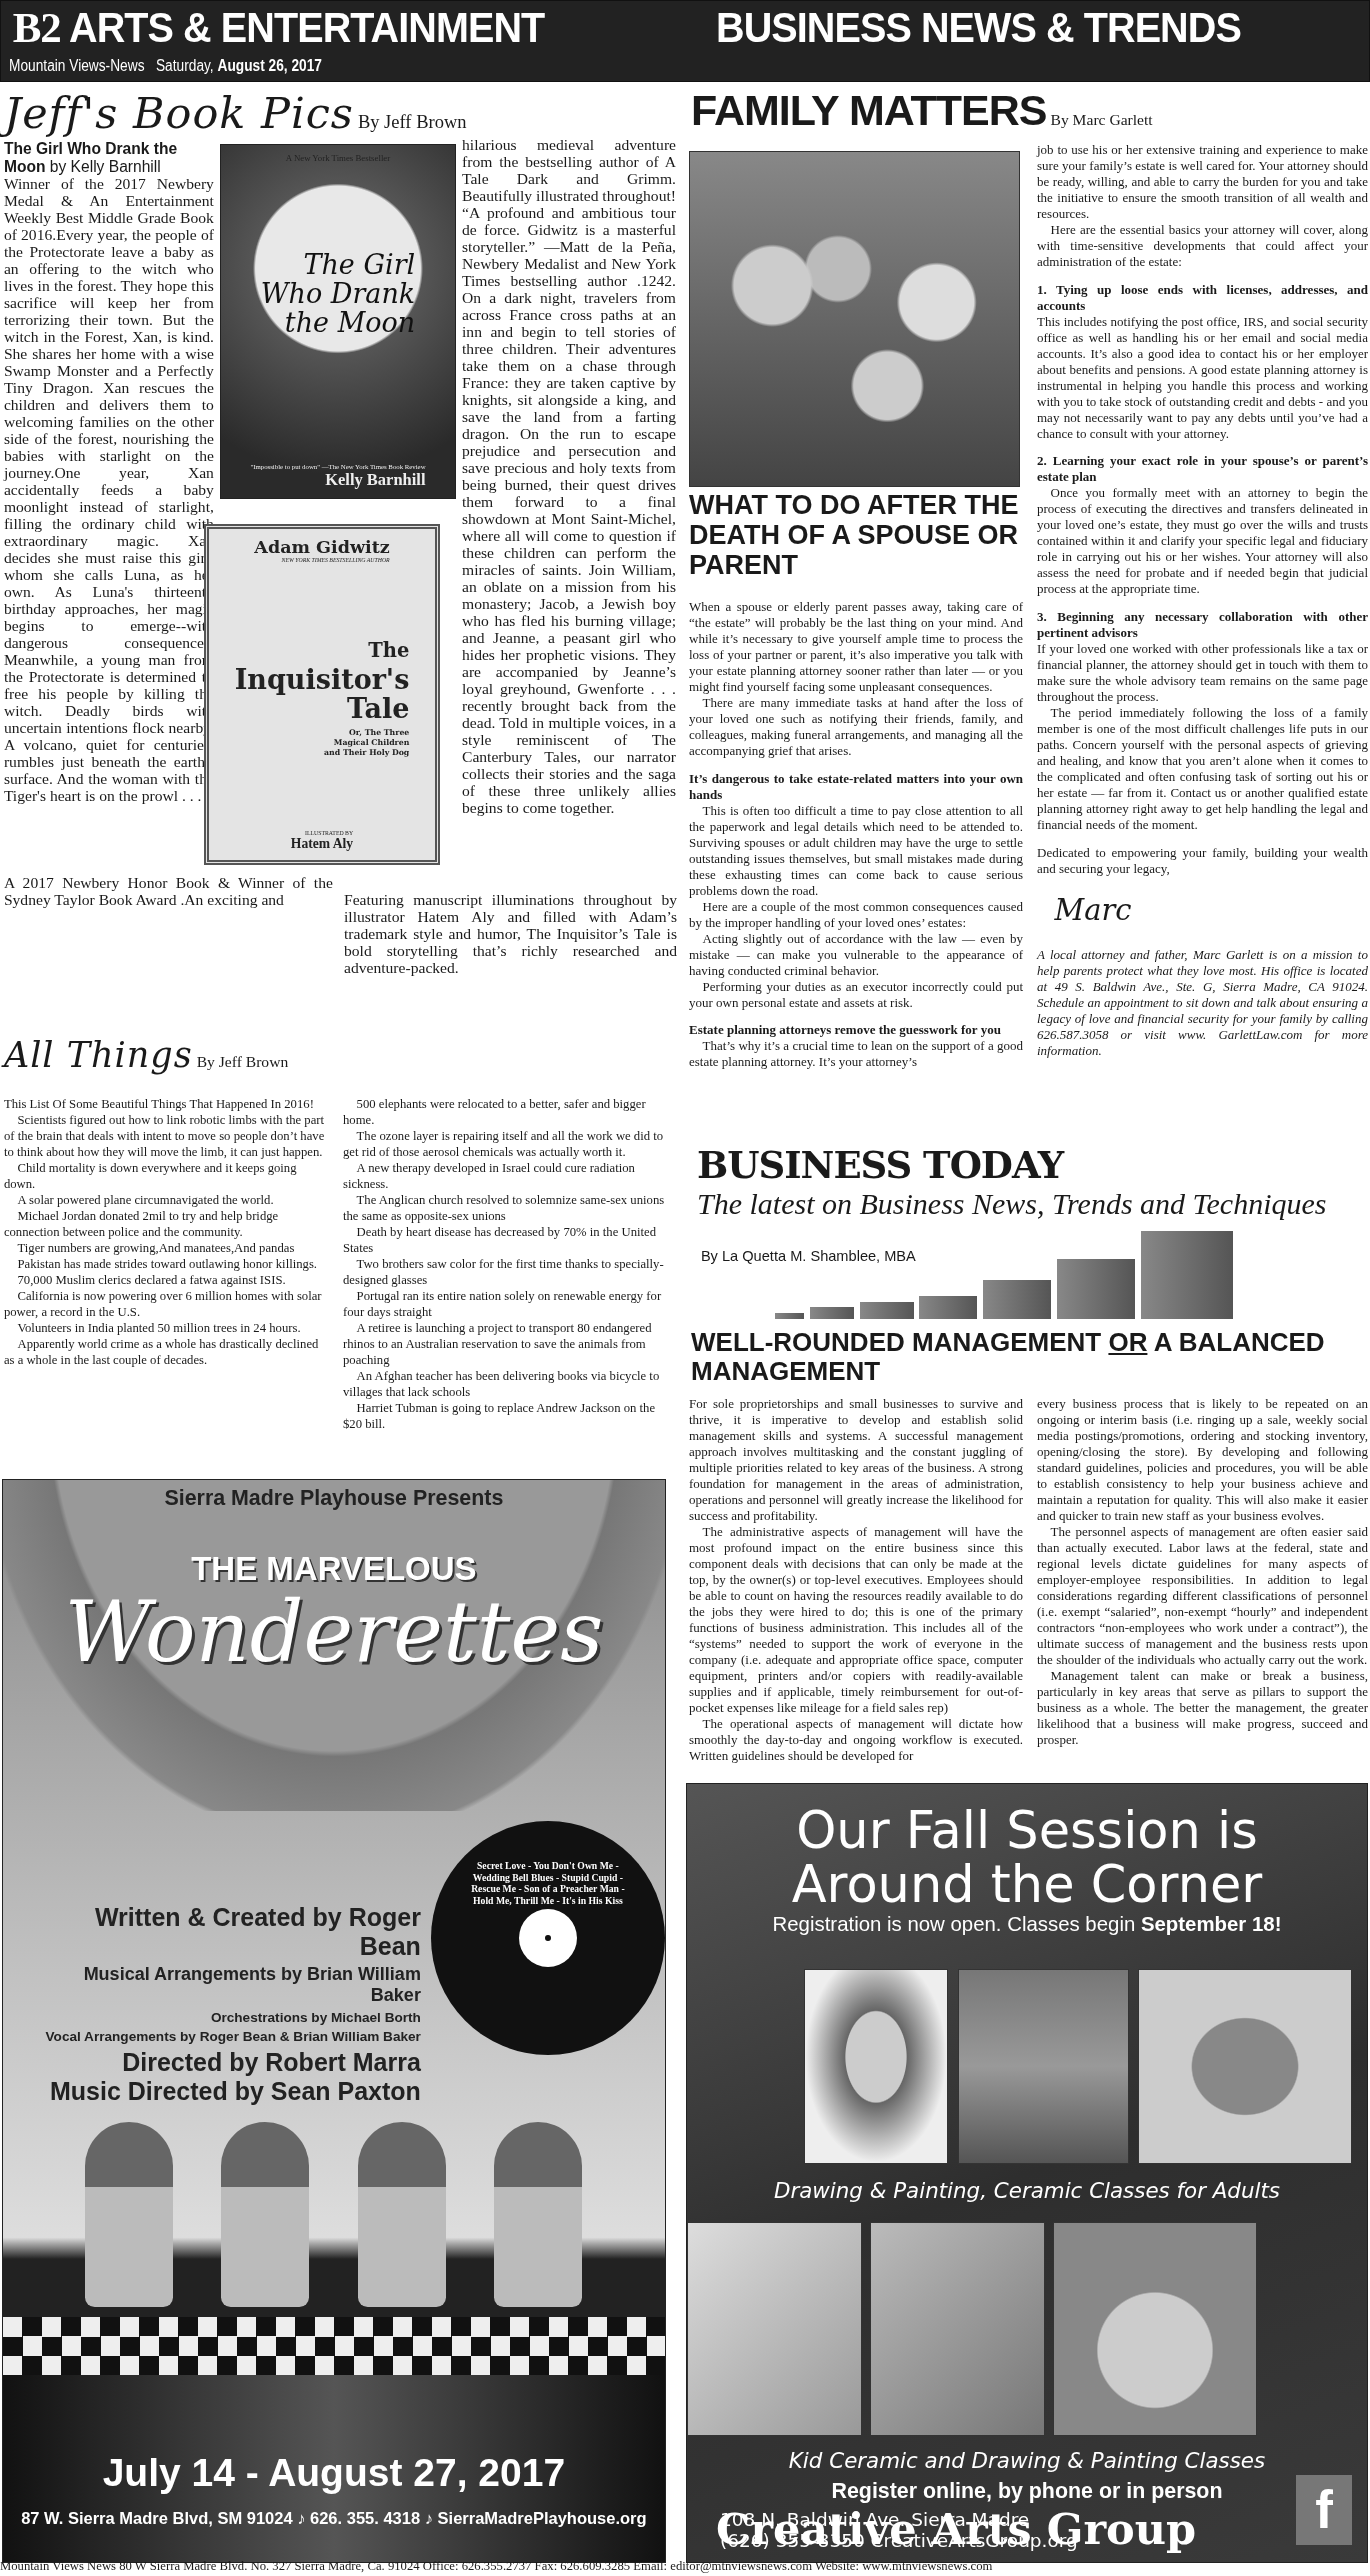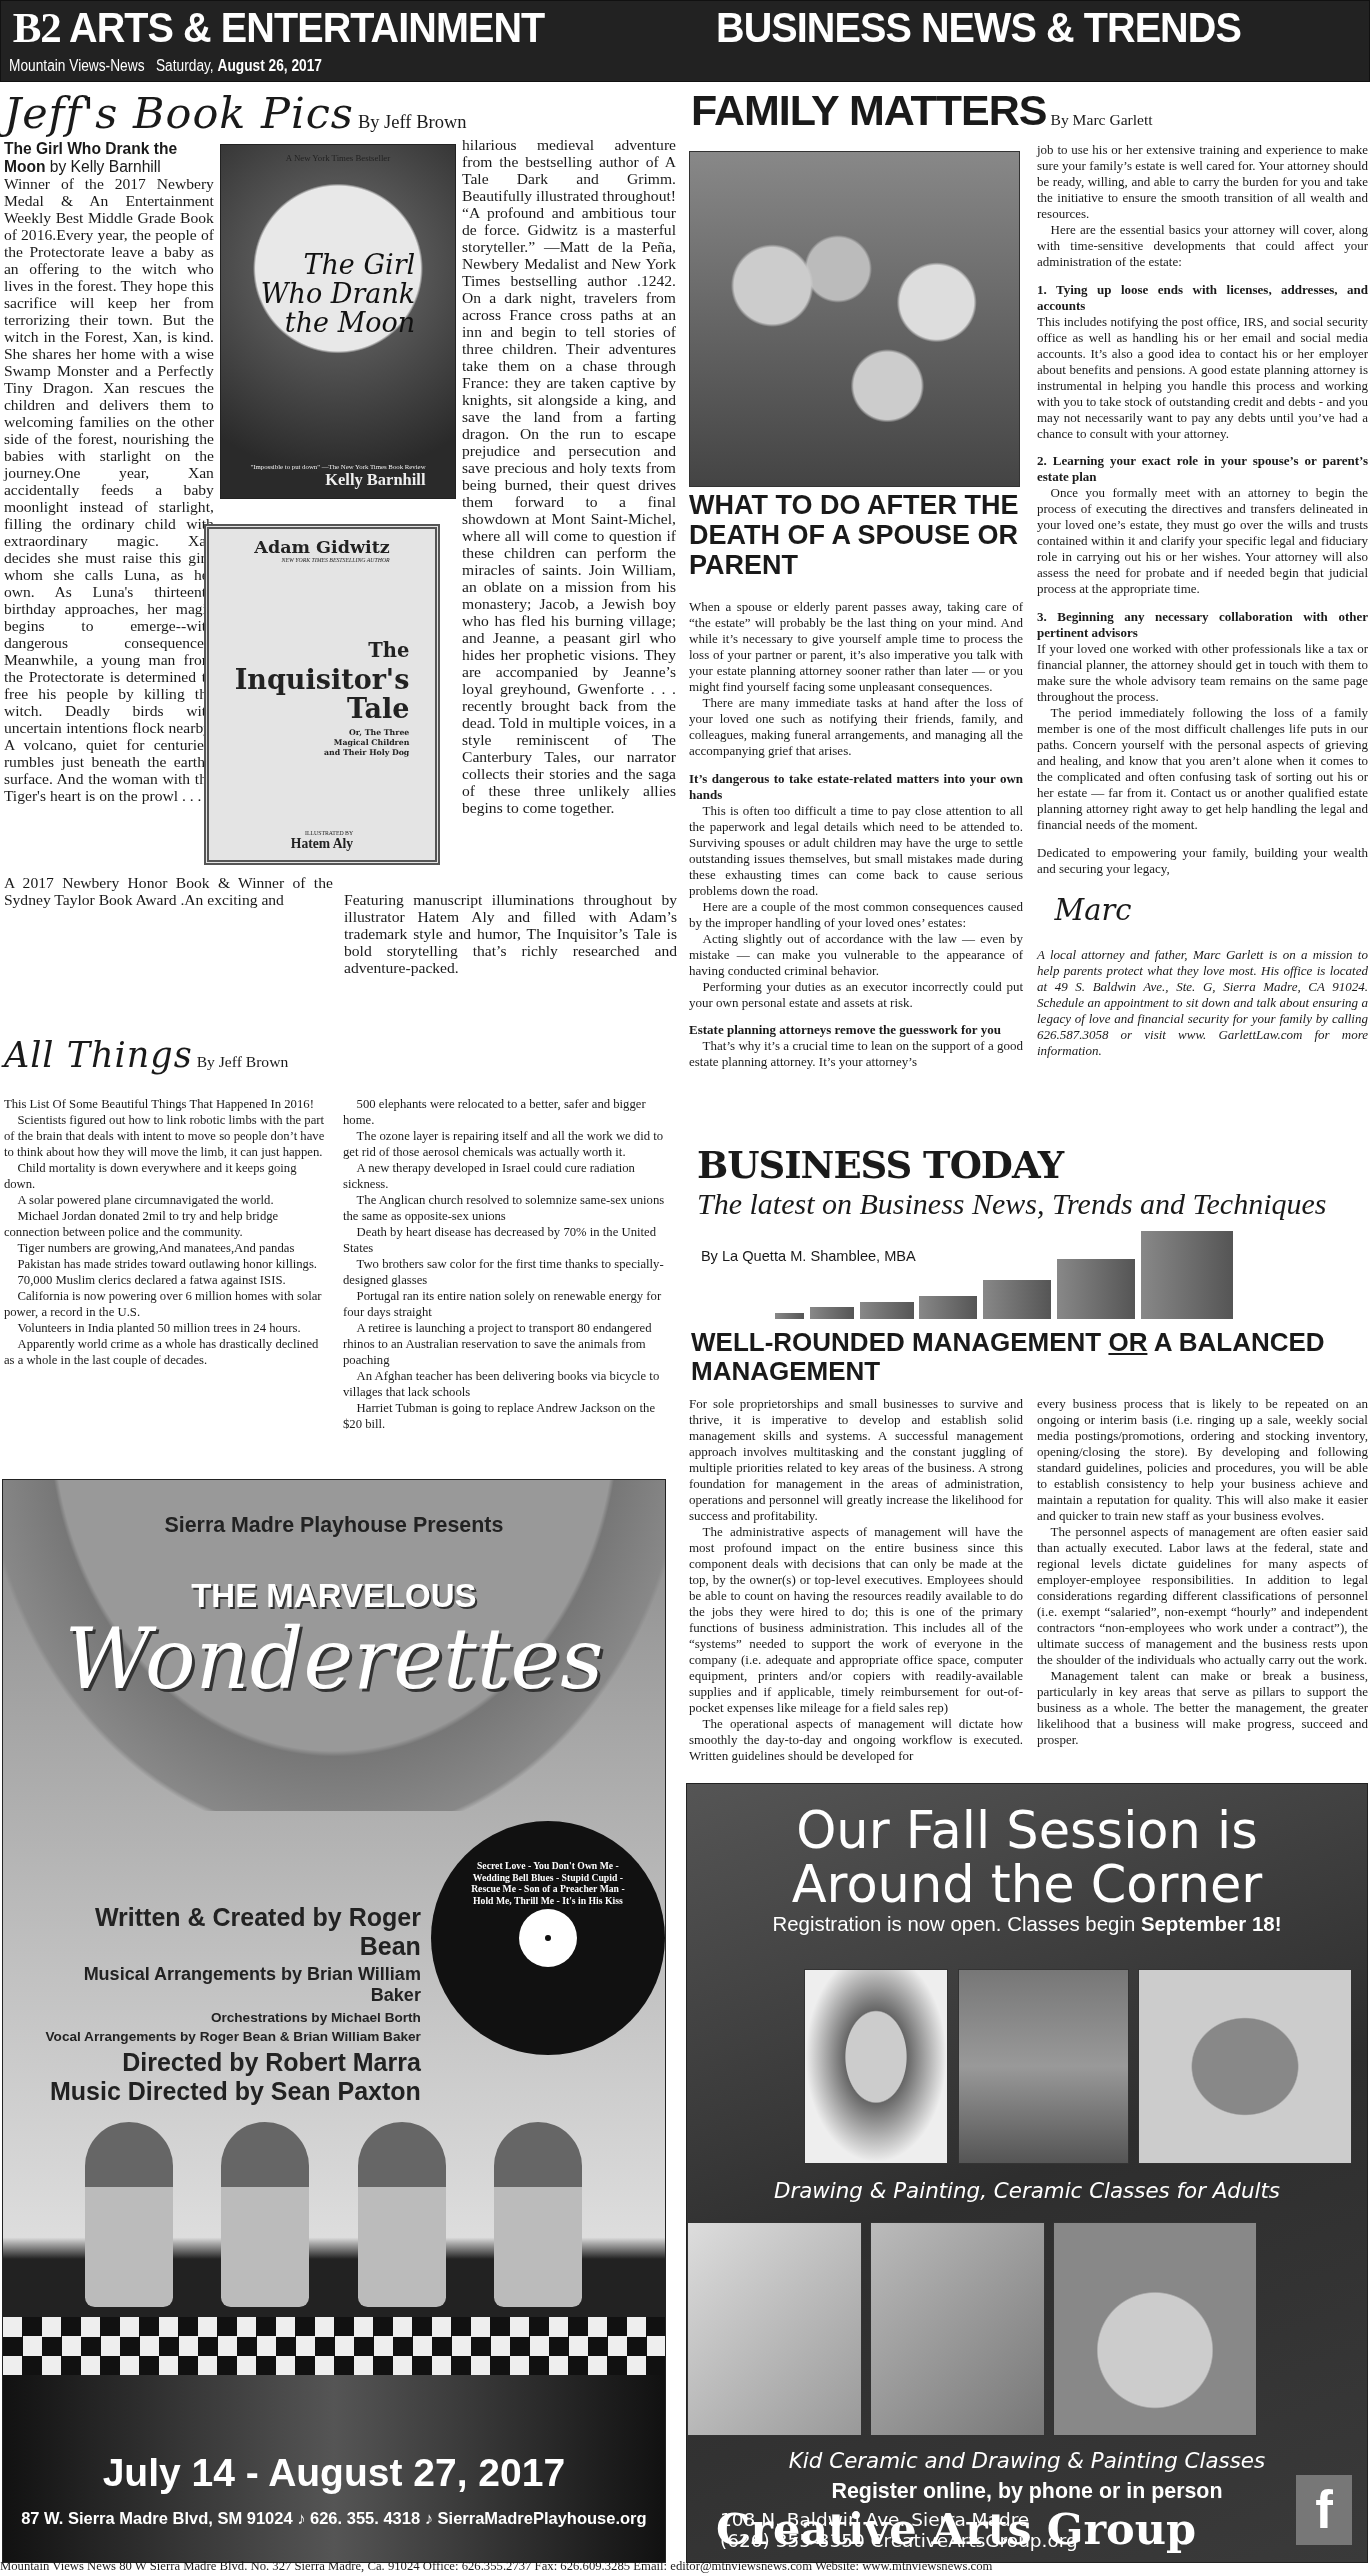--- a/index.html
+++ b/index.html
@@ -126,21 +126,21 @@
   <div style="text-indent:13.6px">Death by heart disease has decreased by 70% in the United States</div>
   <div style="text-indent:13.6px">Two brothers saw color for the first time thanks to specially-designed glasses</div>
   <div style="text-indent:13.6px">Portugal ran its entire nation solely on renewable energy for four days straight</div>
   <div style="text-indent:13.6px">A retiree is launching a project to transport 80 endangered rhinos to an Australian reservation to save the animals from poaching</div>
   <div style="text-indent:13.6px">An Afghan teacher has been delivering books via bicycle to villages that lack schools</div>
   <div style="text-indent:13.6px">Harriet Tubman is going to replace Andrew Jackson on the $20 bill.</div>
 </div>
 
 <div class="abs ad-play" style="left:1.9px;top:1479px;width:664px;height:1084px;border:1.9px solid #222;overflow:hidden;text-align:center">
   <div style="height:331px;background:radial-gradient(ellipse at 50% -20%,#999 0 60%,#777 61%,#888 75%,transparent 76%)">
-    <div class="sans-head" style="padding-top:33px;font-size:21.4px;color:#222">Sierra Madre Playhouse Presents</div>
+    <div class="sans-head" style="padding-top:6px;font-size:21.4px;color:#222">Sierra Madre Playhouse Presents</div>
     <div class="sans-head" style="margin-top:39px;font-size:33px;color:#fff;text-shadow:1.9px 1.9px #333">THE MARVELOUS</div>
     <div style="font-family:'DejaVu Serif',serif;font-style:italic;font-size:84px;color:#fff;text-shadow:2.9px 2.9px #333;line-height:88px">Wonderettes</div>
   </div>
   <div style="position:absolute;left:29px;top:423px;width:389px;text-align:right;color:#222">
     <div class="sans-head" style="font-size:25px">Written &amp; Created by Roger Bean</div>
     <div class="sans-head" style="font-size:18px;margin-top:3px">Musical Arrangements by Brian William Baker</div>
     <div class="sans-head" style="font-size:13.6px;margin-top:3.9px">Orchestrations by Michael Borth</div>
     <div class="sans-head" style="font-size:13.6px;margin-top:3.9px">Vocal Arrangements by Roger Bean &amp; Brian William Baker</div>
     <div class="sans-head" style="font-size:25px;margin-top:3.9px">Directed by  Robert Marra</div>
     <div class="sans-head" style="font-size:25px">Music Directed by Sean Paxton</div>

